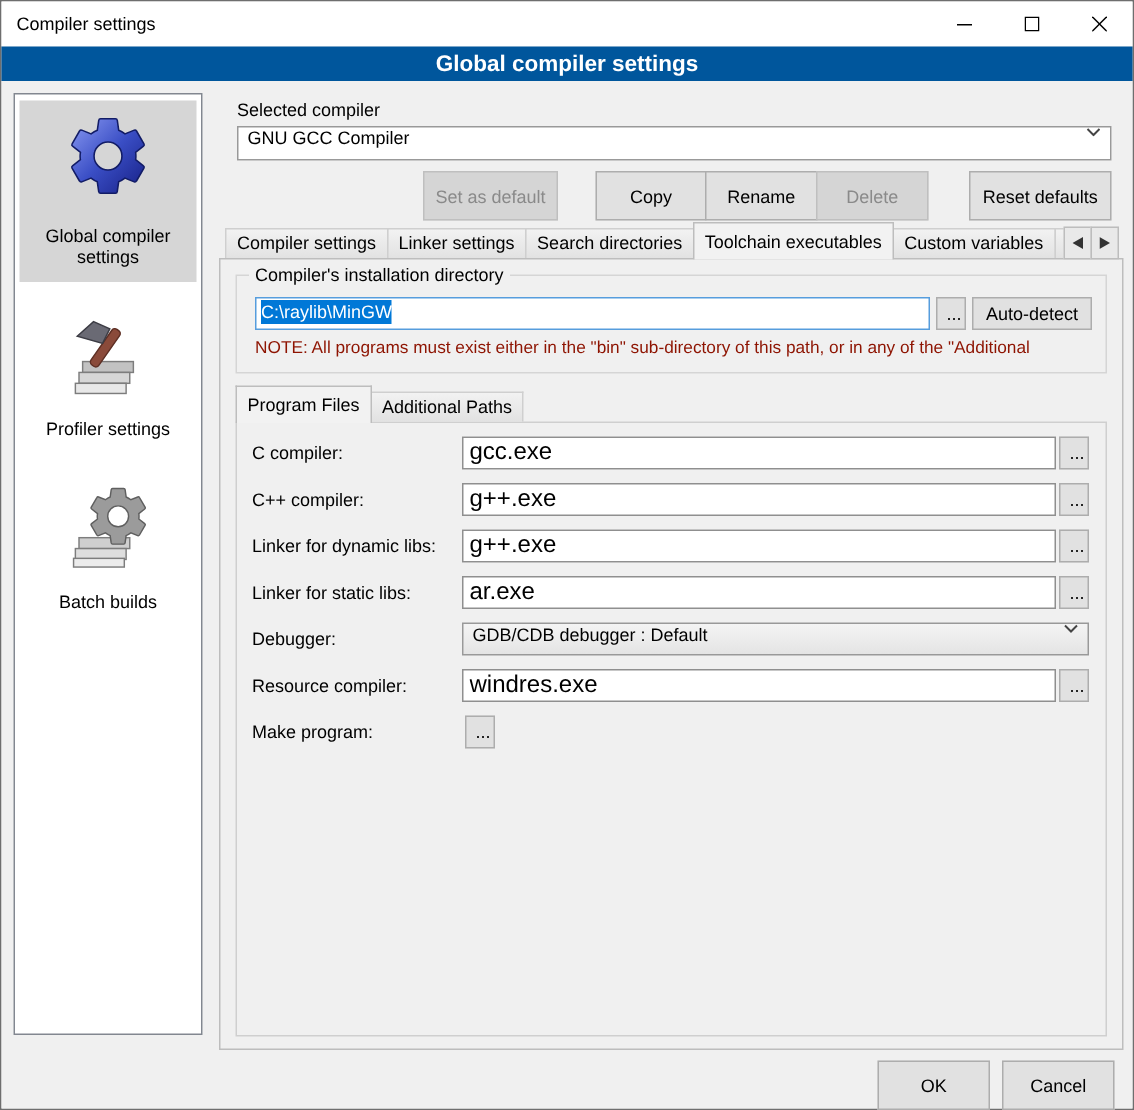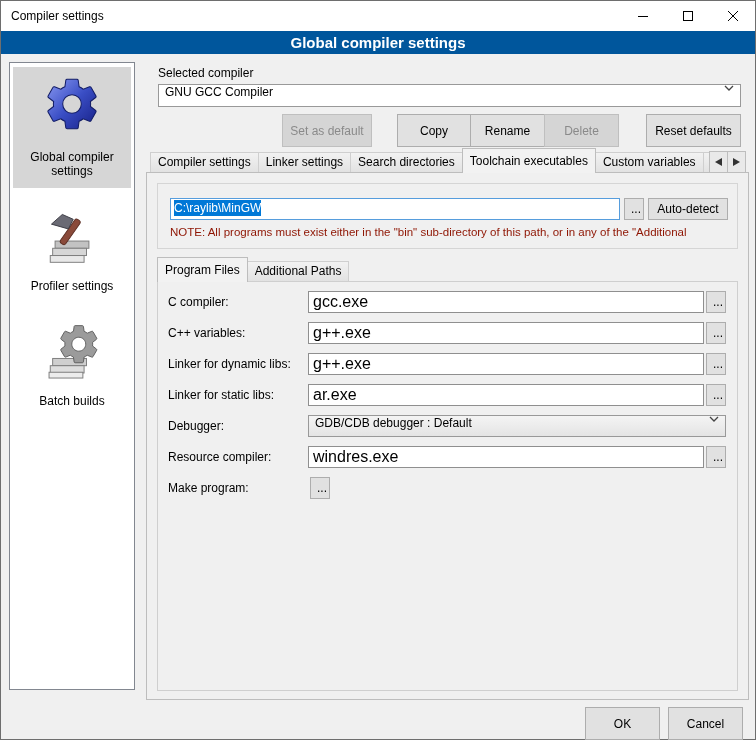--- a/index.html
+++ b/index.html
@@ -175,20 +175,21 @@
       <div class="tab-arrow">
         <svg width="7" height="8">
             <polygon points="0,0 0,8 7,4" fill="#333"></polygon>
           </svg>
       </div>
     </div>
 
     <div class="panel">
 
       <div class="groupbox">
+        <span class="gb-title">Compiler's installation directory</span>
         <div class="dir-row">
           <div class="textbox">
             <span class="selected-text">C:\raylib\MinGW</span>
           </div>
           <button class="mini-btn" style="width:20px;margin-left:4px">...</button>
           <button class="mini-btn" style="width:80px;margin-left:4px">Auto-detect</button>
         </div>
         <div class="note">NOTE: All programs must exist either in the "bin" sub-directory of this path, or in any of the "Additional</div>
       </div>
 
@@ -199,21 +200,21 @@
 
       <div class="subpanel">
 
         <div class="frow">
           <div class="flabel">C compiler:</div>
           <input class="tinput" value="gcc.exe" style="">
           <button class="mini-btn browse">...</button>
         </div>
 
         <div class="frow">
-          <div class="flabel">C++ variables:</div>
+          <div class="flabel">C++ compiler:</div>
           <input class="tinput" value="g++.exe" style="">
           <button class="mini-btn browse">...</button>
         </div>
 
         <div class="frow">
           <div class="flabel">Linker for dynamic libs:</div>
           <input class="tinput" value="g++.exe" style="">
           <button class="mini-btn browse">...</button>
         </div>
 

